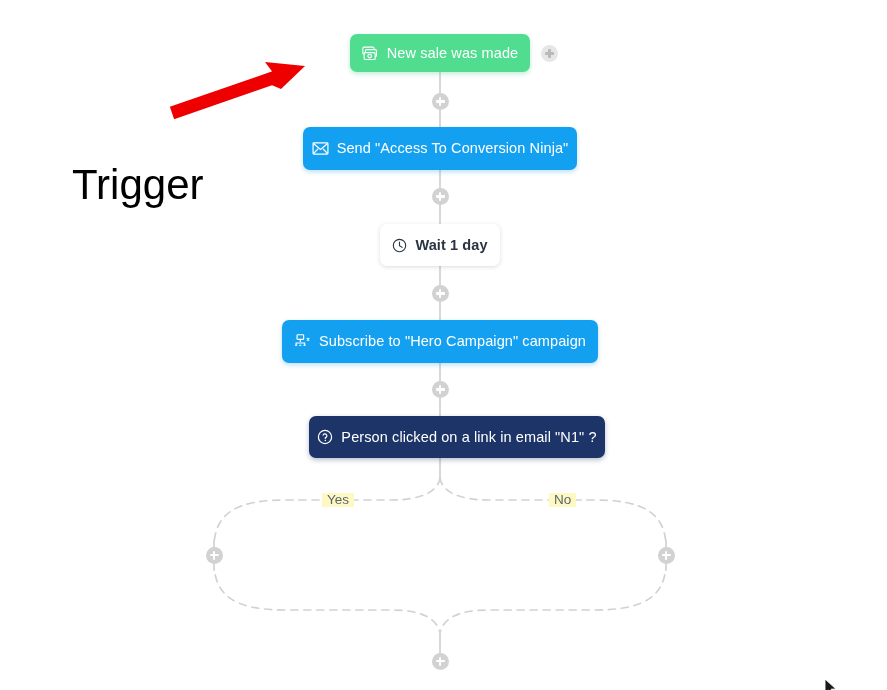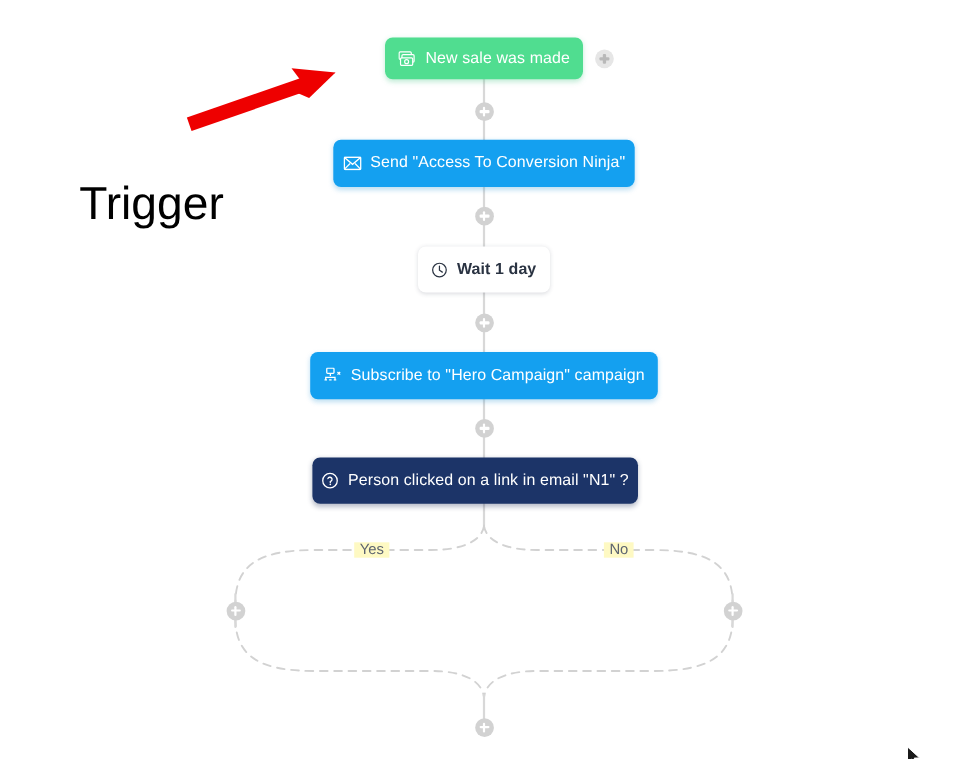--- a/index.html
+++ b/index.html
@@ -215,21 +215,21 @@
         <rect x="3.2" y="0.8" width="7" height="5" rx="0.8"></rect>
         <path d="M6.7 5.8 V8.4"></path>
         <path d="M2.2 12 V9.6 H11.2 V12"></path>
         <path d="M1 12 h2.4 M5.5 12 h2.4 M10 12 h2.4"></path>
         <path d="M13.6 4.4 l2.6 2.6 M16.2 4.4 l-2.6 2.6"></path>
       </svg>
     </span>
     <span class="node-label">Subscribe to "Hero Campaign" campaign</span>
   </div>
 
-  <div class="node node-condition" style="left:284px; top:416px; width:296px; height:42px;">
+  <div class="node node-condition" style="left:309px; top:416px; width:296px; height:42px;">
     <span class="node-icon">
       <svg width="16" height="16" viewBox="0 0 16 16" fill="none" stroke="#ffffff" stroke-width="1.2">
         <circle cx="8" cy="8" r="6.6"></circle>
         <path d="M6.1 6.1 a1.95 1.95 0 1 1 2.2 2.6 v0.9" stroke-linecap="round"></path>
         <circle cx="8.3" cy="11.4" r="0.75" fill="#ffffff" stroke="none"></circle>
       </svg>
     </span>
     <span class="node-label">Person clicked on a link in email "N1" ?</span>
   </div>
 

